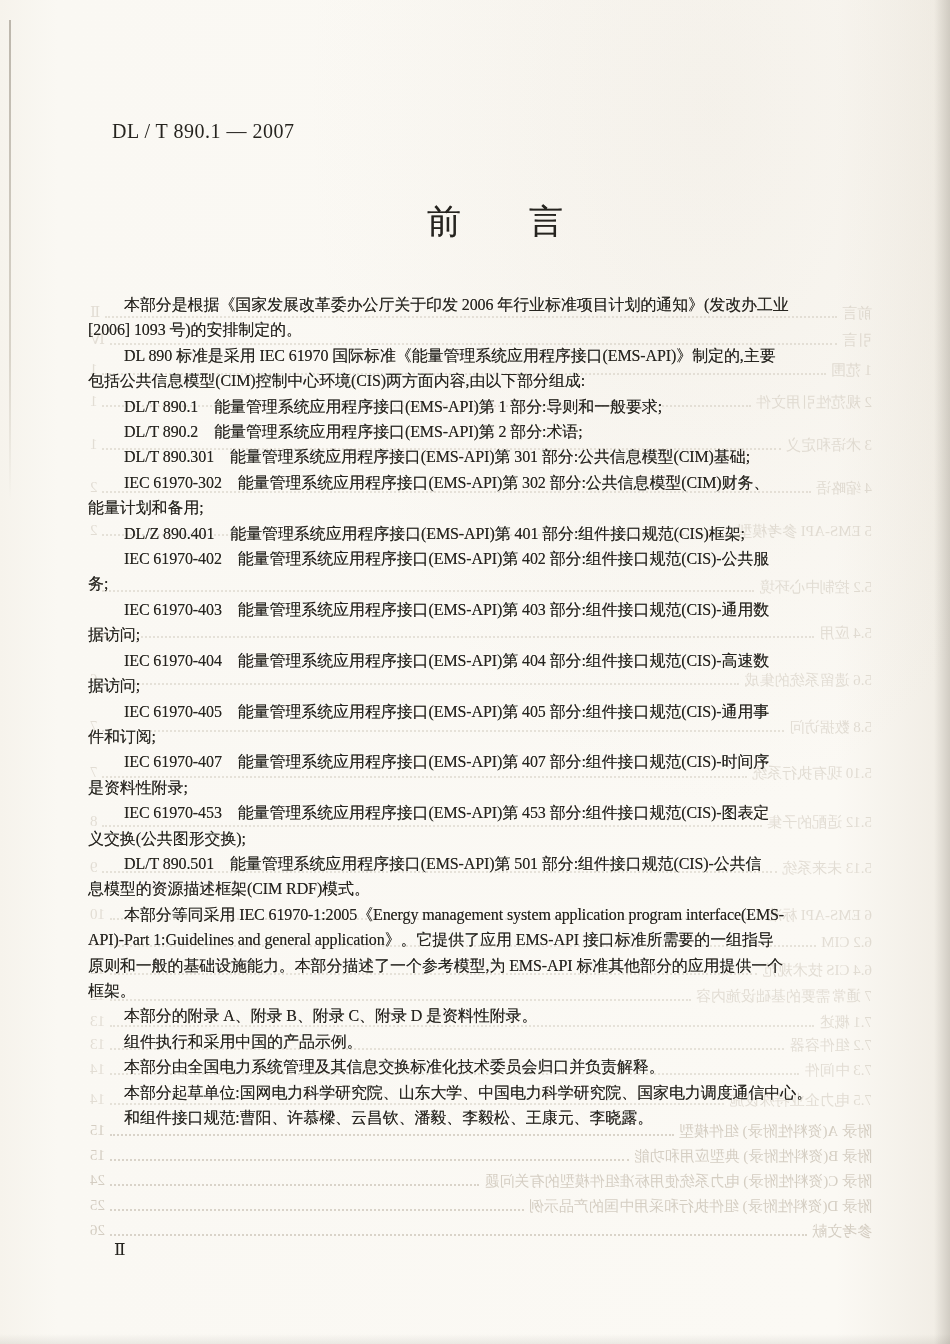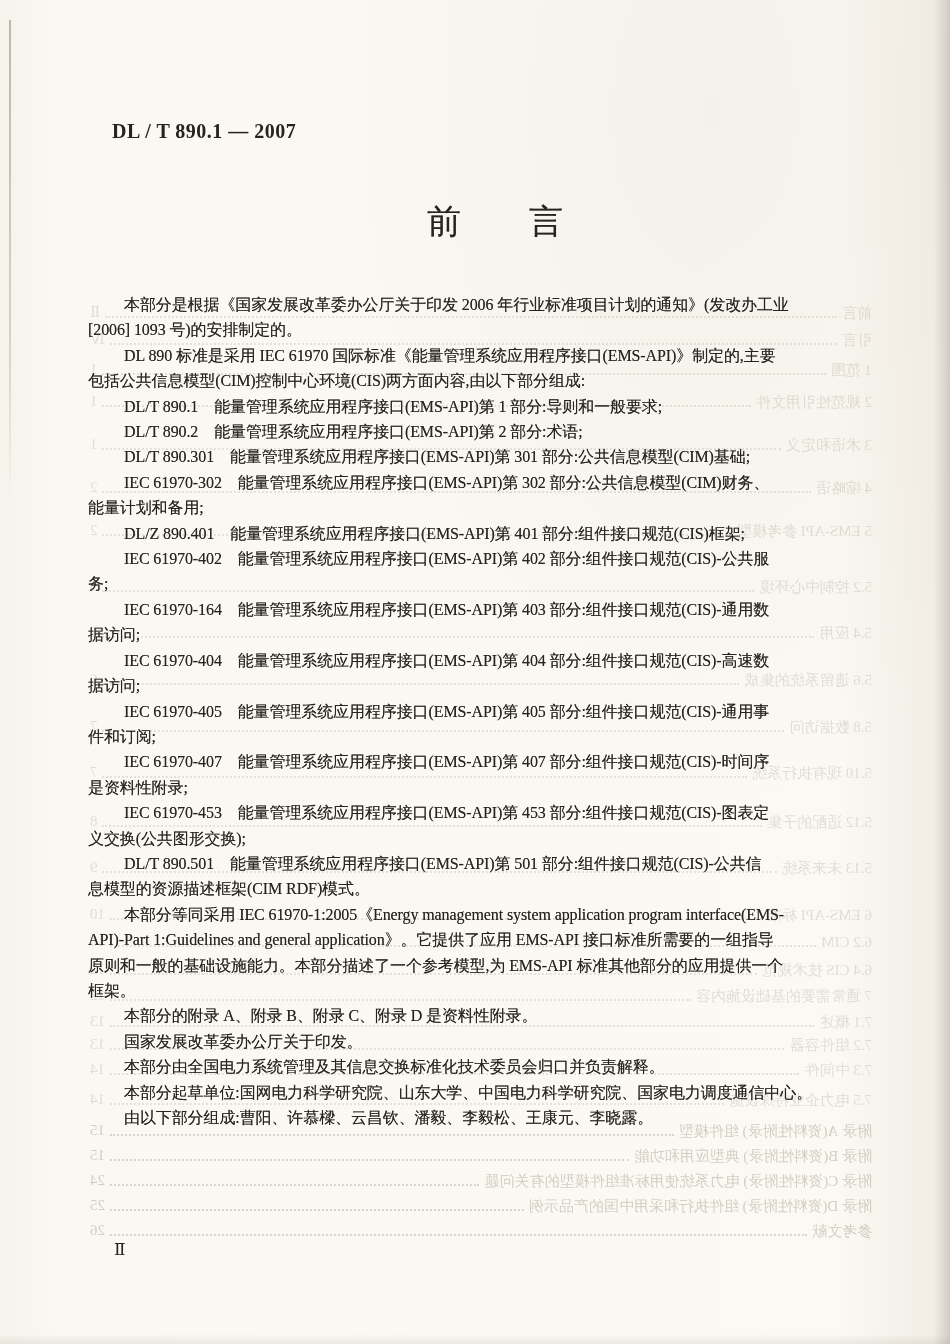--- a/index.html
+++ b/index.html
@@ -21,21 +21,21 @@
   .edge-shadow-right {
     position:absolute; right:0; top:0; width:16px; height:100%;
     background:linear-gradient(to right, rgba(95,88,75,0), rgba(95,88,75,0.22));
   }
   .edge-shadow-bottom {
     position:absolute; left:0; bottom:0; width:100%; height:10px;
     background:linear-gradient(to bottom, rgba(95,88,75,0), rgba(95,88,75,0.10));
   }
   .doc-header {
     position:absolute; left:112px; top:120px;
-    font-size:20px; font-weight:bold; letter-spacing:.5px; z-index:3;
+    font-size:20px; font-weight:normal; letter-spacing:.5px; z-index:3;
   }
   .doc-title {
     position:absolute; left:0; top:199px; width:100%;
     text-align:center; font-size:34px; font-weight:normal; z-index:3;
     text-shadow:0 0 .5px rgba(0,0,0,.5);
     margin-left:20px;
   }
   .body-lines {
     position:absolute; left:88px; top:292px; width:792px;
     font-size:16px; line-height:25.4px; z-index:2;
@@ -221,38 +221,38 @@
       <div class="line indent">DL 890 标准是采用 IEC 61970 国际标准《能量管理系统应用程序接口(EMS-API)》制定的,主要</div>
       <div class="line">包括公共信息模型(CIM)控制中心环境(CIS)两方面内容,由以下部分组成:</div>
       <div class="line indent">DL/T 890.1　能量管理系统应用程序接口(EMS-API)第 1 部分:导则和一般要求;</div>
       <div class="line indent">DL/T 890.2　能量管理系统应用程序接口(EMS-API)第 2 部分:术语;</div>
       <div class="line indent">DL/T 890.301　能量管理系统应用程序接口(EMS-API)第 301 部分:公共信息模型(CIM)基础;</div>
       <div class="line indent">IEC 61970-302　能量管理系统应用程序接口(EMS-API)第 302 部分:公共信息模型(CIM)财务、</div>
       <div class="line">能量计划和备用;</div>
       <div class="line indent">DL/Z 890.401　能量管理系统应用程序接口(EMS-API)第 401 部分:组件接口规范(CIS)框架;</div>
       <div class="line indent">IEC 61970-402　能量管理系统应用程序接口(EMS-API)第 402 部分:组件接口规范(CIS)-公共服</div>
       <div class="line">务;</div>
-      <div class="line indent">IEC 61970-164　能量管理系统应用程序接口(EMS-API)第 403 部分:组件接口规范(CIS)-通用数</div>
+      <div class="line indent">IEC 61970-403　能量管理系统应用程序接口(EMS-API)第 403 部分:组件接口规范(CIS)-通用数</div>
       <div class="line">据访问;</div>
       <div class="line indent">IEC 61970-404　能量管理系统应用程序接口(EMS-API)第 404 部分:组件接口规范(CIS)-高速数</div>
       <div class="line">据访问;</div>
       <div class="line indent">IEC 61970-405　能量管理系统应用程序接口(EMS-API)第 405 部分:组件接口规范(CIS)-通用事</div>
       <div class="line">件和订阅;</div>
       <div class="line indent">IEC 61970-407　能量管理系统应用程序接口(EMS-API)第 407 部分:组件接口规范(CIS)-时间序</div>
       <div class="line">是资料性附录;</div>
       <div class="line indent">IEC 61970-453　能量管理系统应用程序接口(EMS-API)第 453 部分:组件接口规范(CIS)-图表定</div>
       <div class="line">义交换(公共图形交换);</div>
       <div class="line indent">DL/T 890.501　能量管理系统应用程序接口(EMS-API)第 501 部分:组件接口规范(CIS)-公共信</div>
       <div class="line">息模型的资源描述框架(CIM RDF)模式。</div>
       <div class="line indent">本部分等同采用 IEC 61970-1:2005《Energy management system application program interface(EMS-</div>
       <div class="line">API)-Part 1:Guidelines and general application》。它提供了应用 EMS-API 接口标准所需要的一组指导</div>
       <div class="line">原则和一般的基础设施能力。本部分描述了一个参考模型,为 EMS-API 标准其他部分的应用提供一个</div>
       <div class="line">框架。</div>
       <div class="line indent">本部分的附录 A、附录 B、附录 C、附录 D 是资料性附录。</div>
-      <div class="line indent">国家发展改革委办公厅关于印发。</div>
+      <div class="line indent">组件执行和采用中国的产品示例。</div>
       <div class="line indent">本部分由全国电力系统管理及其信息交换标准化技术委员会归口并负责解释。</div>
       <div class="line indent">本部分起草单位:国网电力科学研究院、山东大学、中国电力科学研究院、国家电力调度通信中心。</div>
-      <div class="line indent">由以下部分组成:曹阳、许慕樑、云昌钦、潘毅、李毅松、王康元、李晓露。</div>
+      <div class="line indent">和组件接口规范:曹阳、许慕樑、云昌钦、潘毅、李毅松、王康元、李晓露。</div>
     </div>
 
   <div class="page-number">Ⅱ</div>
 
 </div>
 
 </body></html>

